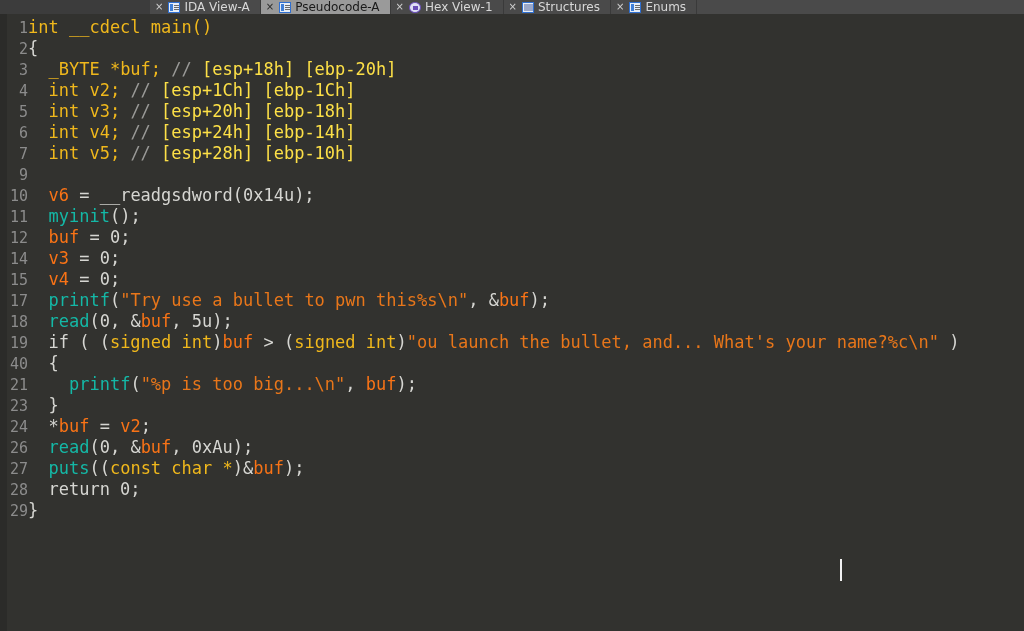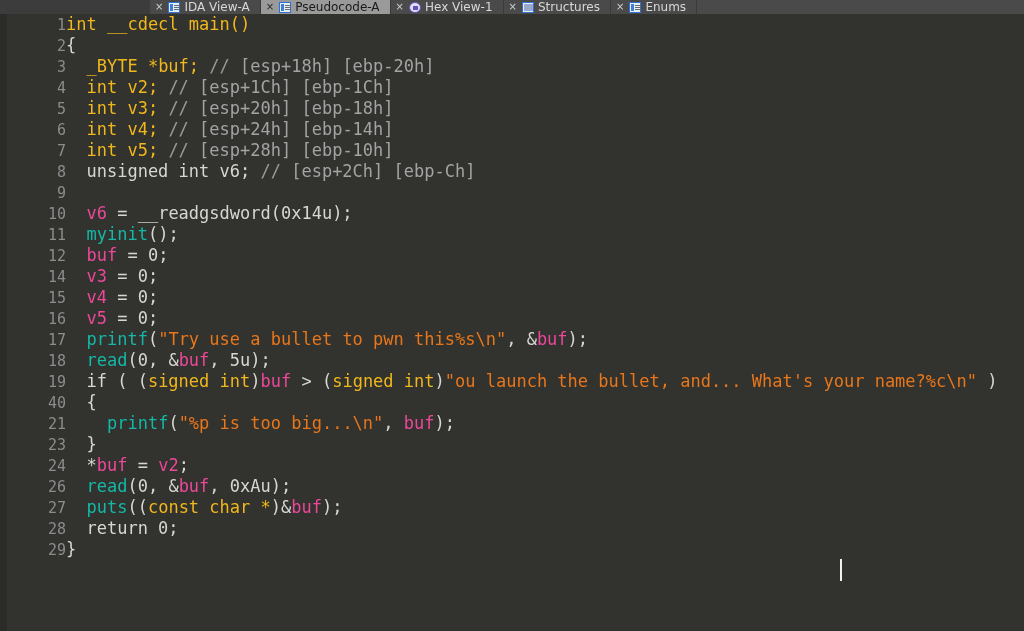--- a/index.html
+++ b/index.html
@@ -104,42 +104,41 @@
     height: 617px;
     background: #2b2b29;
   }
   #lines {
     position: absolute;
     left: 0; top: 0;
     width: 1024px;
   }
   .codeline {
     height: 21px;
-    line-height: 21px;
+    line-height: 26px;
     font-size: 17px;
     white-space: pre;
     color: #cfcfcf;
-    padding-left: 38px;
   }
   .lnum {
     display: inline-block;
     width: 28px;
     text-align: right;
     color: #8c8c8c;
     font-size: 15px;
   }
   .lcode { }
 
   
   .t-plain   { color: #d6d6d2; }
   .t-kw      { color: #f0b81c; }     
-  .t-var     { color: #ec4899; }     
+  .t-var     { color: #f97316; }     
   .t-str     { color: #e8761a; }     
   .t-cmt     { color: #9a9a98; }     
-  .t-cmtloc  { color: #a3a3a3; }     
+  .t-cmtloc  { color: #fde047; }     
   .t-name    { color: #14b8a6; }
 
   
   #caret {
     position: absolute;
     width: 2px;
     height: 22px;
     background: #f2f2f2;
     left: 840px;
     top: 545px;
@@ -180,28 +179,26 @@
 <div id="codepane">
   <div id="gutterstrip"></div>
   <div id="lines">
       <div class="codeline"><span class="lnum">1</span><span class="lcode"><span class="t-kw">int __cdecl main()</span></span></div>
       <div class="codeline"><span class="lnum">2</span><span class="lcode"><span class="t-plain">{</span></span></div>
       <div class="codeline"><span class="lnum">3</span><span class="lcode"><span class="t-plain">  </span><span class="t-kw">_BYTE *buf;</span><span class="t-cmt"> // </span><span class="t-cmtloc">[esp+18h] [ebp-20h]</span></span></div>
       <div class="codeline"><span class="lnum">4</span><span class="lcode"><span class="t-plain">  </span><span class="t-kw">int v2;</span><span class="t-cmt"> // </span><span class="t-cmtloc">[esp+1Ch] [ebp-1Ch]</span></span></div>
       <div class="codeline"><span class="lnum">5</span><span class="lcode"><span class="t-plain">  </span><span class="t-kw">int v3;</span><span class="t-cmt"> // </span><span class="t-cmtloc">[esp+20h] [ebp-18h]</span></span></div>
       <div class="codeline"><span class="lnum">6</span><span class="lcode"><span class="t-plain">  </span><span class="t-kw">int v4;</span><span class="t-cmt"> // </span><span class="t-cmtloc">[esp+24h] [ebp-14h]</span></span></div>
       <div class="codeline"><span class="lnum">7</span><span class="lcode"><span class="t-plain">  </span><span class="t-kw">int v5;</span><span class="t-cmt"> // </span><span class="t-cmtloc">[esp+28h] [ebp-10h]</span></span></div>
-      <div class="codeline"><span class="lnum">8</span><span class="lcode"><span class="t-plain">  unsigned int v6;</span><span class="t-cmt"> // </span><span class="t-cmtloc">[esp+2Ch] [ebp-Ch]</span></span></div>
       <div class="codeline"><span class="lnum">9</span><span class="lcode"><span class="t-plain"></span></span></div>
       <div class="codeline"><span class="lnum">10</span><span class="lcode"><span class="t-plain">  </span><span class="t-var">v6</span><span class="t-plain"> = __readgsdword(0x14u);</span></span></div>
       <div class="codeline"><span class="lnum">11</span><span class="lcode"><span class="t-plain">  </span><span class="t-name">myinit</span><span class="t-plain">();</span></span></div>
       <div class="codeline"><span class="lnum">12</span><span class="lcode"><span class="t-plain">  </span><span class="t-var">buf</span><span class="t-plain"> = 0;</span></span></div>
       <div class="codeline"><span class="lnum">14</span><span class="lcode"><span class="t-plain">  </span><span class="t-var">v3</span><span class="t-plain"> = 0;</span></span></div>
       <div class="codeline"><span class="lnum">15</span><span class="lcode"><span class="t-plain">  </span><span class="t-var">v4</span><span class="t-plain"> = 0;</span></span></div>
-      <div class="codeline"><span class="lnum">16</span><span class="lcode"><span class="t-plain">  </span><span class="t-var">v5</span><span class="t-plain"> = 0;</span></span></div>
       <div class="codeline"><span class="lnum">17</span><span class="lcode"><span class="t-plain">  </span><span class="t-name">printf</span><span class="t-plain">(</span><span class="t-str">"Try use a bullet to pwn this%s\n"</span><span class="t-plain">, &amp;</span><span class="t-var">buf</span><span class="t-plain">);</span></span></div>
       <div class="codeline"><span class="lnum">18</span><span class="lcode"><span class="t-plain">  </span><span class="t-name">read</span><span class="t-plain">(0, &amp;</span><span class="t-var">buf</span><span class="t-plain">, 5u);</span></span></div>
       <div class="codeline"><span class="lnum">19</span><span class="lcode"><span class="t-plain">  if ( (</span><span class="t-kw">signed int</span><span class="t-plain">)</span><span class="t-var">buf</span><span class="t-plain"> &gt; (</span><span class="t-kw">signed int</span><span class="t-plain">)</span><span class="t-str">"ou launch the bullet, and... What's your name?%c\n"</span><span class="t-plain"> )</span></span></div>
       <div class="codeline"><span class="lnum">40</span><span class="lcode"><span class="t-plain">  {</span></span></div>
       <div class="codeline"><span class="lnum">21</span><span class="lcode"><span class="t-plain">    </span><span class="t-name">printf</span><span class="t-plain">(</span><span class="t-str">"%p is too big...\n"</span><span class="t-plain">, </span><span class="t-var">buf</span><span class="t-plain">);</span></span></div>
       <div class="codeline"><span class="lnum">23</span><span class="lcode"><span class="t-plain">  }</span></span></div>
       <div class="codeline"><span class="lnum">24</span><span class="lcode"><span class="t-plain">  *</span><span class="t-var">buf</span><span class="t-plain"> = </span><span class="t-var">v2</span><span class="t-plain">;</span></span></div>
       <div class="codeline"><span class="lnum">26</span><span class="lcode"><span class="t-plain">  </span><span class="t-name">read</span><span class="t-plain">(0, &amp;</span><span class="t-var">buf</span><span class="t-plain">, 0xAu);</span></span></div>
       <div class="codeline"><span class="lnum">27</span><span class="lcode"><span class="t-plain">  </span><span class="t-name">puts</span><span class="t-plain">((</span><span class="t-kw">const char *</span><span class="t-plain">)&amp;</span><span class="t-var">buf</span><span class="t-plain">);</span></span></div>
       <div class="codeline"><span class="lnum">28</span><span class="lcode"><span class="t-plain">  return 0;</span></span></div>

